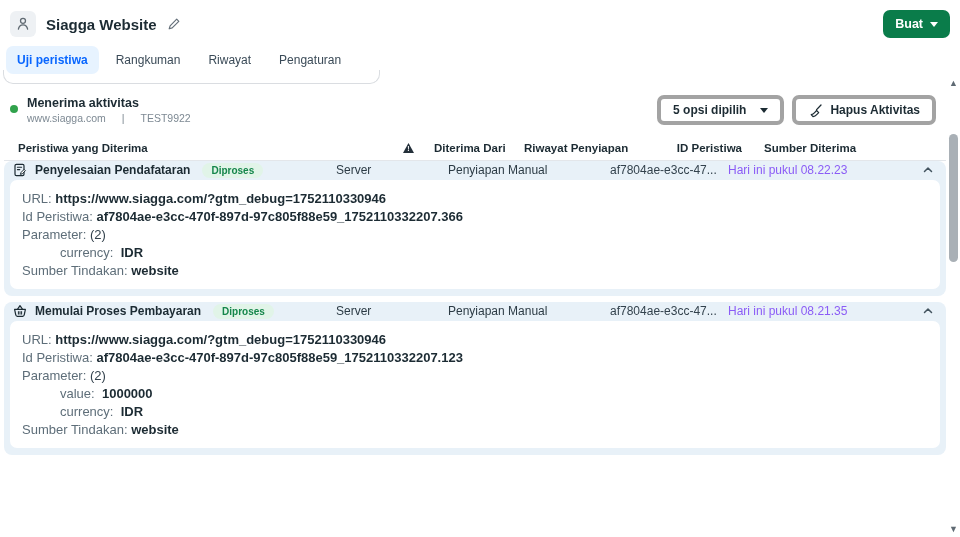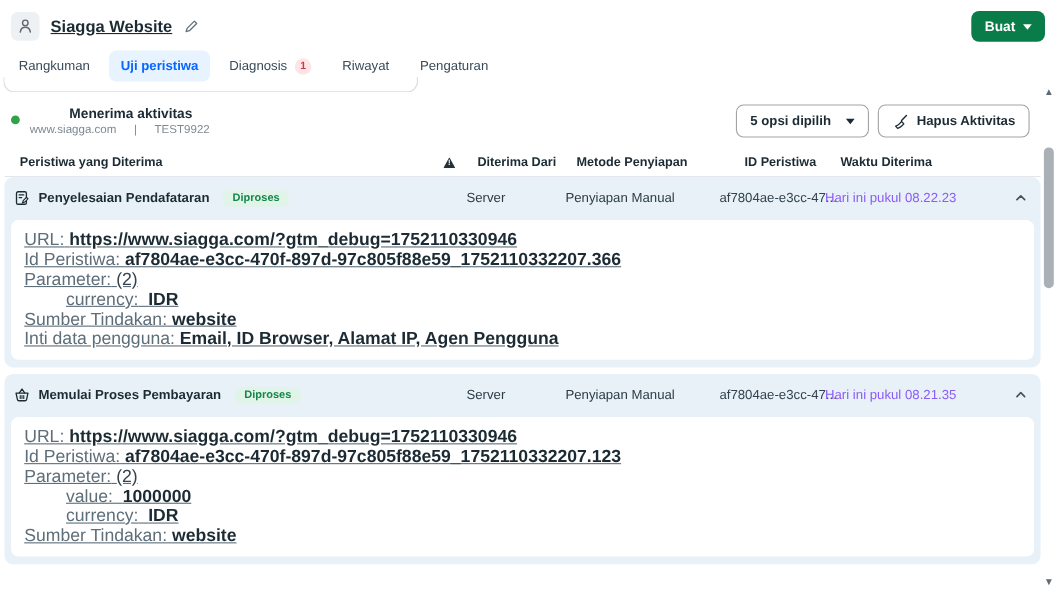--- a/index.html
+++ b/index.html
@@ -1,21 +1,21 @@
 <!DOCTYPE html>
 <html><head>
 <meta charset="utf-8">
 <style>
   * { margin:0; padding:0; box-sizing:border-box; }
   html,body { width:960px; height:537px; overflow:hidden; background:#fff;
     font-family:"Liberation Sans", sans-serif; color:#1c2b33; }
   .app { position:relative; width:960px; height:537px; overflow:hidden; }
 
   
-  .title-row { display:flex; align-items:center; gap:10px; padding:10px 12px 0 10px; height:38px;text-decoration:underline; }
+  .title-row { display:flex; align-items:center; gap:10px; padding:10px 12px 0 10px; height:38px; }
   .dataset-box { width:26px; height:26px; border-radius:6px; background:#eef1f4;
     display:flex; align-items:center; justify-content:center; }
   .page-title { font-size:15px; font-weight:700; color:#1c2b33; }
   .pencil-btn { display:flex; align-items:center; cursor:pointer; }
   .buat-btn { position:absolute; top:10px; right:10px; background:#0a7c4a; color:#fff;
     border:none; border-radius:7px; padding:7px 12px; font-size:12.5px; font-weight:700;
     display:flex; align-items:center; cursor:pointer; font-family:inherit; }
   .caret { width:0; height:0; border-left:4px solid transparent; border-right:4px solid transparent;
     border-top:5px solid #fff; margin-left:7px; }
   .caret.dark { border-top-color:#1c2b33; }
@@ -29,53 +29,53 @@
 
   
   .content { position:relative; padding-top:2px; }
   .partial-card { position:absolute; top:-4px; left:3px; width:377px; height:14px;
     border:1px solid #dadde1; border-top:none; border-radius:0 0 10px 10px; }
 
   .status-row { display:flex; justify-content:space-between; align-items:center;
     margin:18px 24px 0 10px; height:32px; }
   .status-left { display:flex; gap:9px; align-items:flex-start; }
   .green-dot { width:8px; height:8px; border-radius:50%; background:#31a24c; margin-top:9px; }
-  .status-title { font-size:12.5px; font-weight:600; color:#1c2b33;margin-left:36px; }
+  .status-title { font-size:12.5px; font-weight:600; color:#1c2b33; }
   .status-sub { font-size:10.5px; color:#7d8993; margin-top:2px; display:flex; gap:16px; }
   .status-actions { display:flex; gap:8px; }
-  .wbtn { background:#fff; border:1px solid #a3a3a3; border-radius:7px; height:30px;
+  .wbtn { background:#fff; border:4px solid #a3a3a3; border-radius:7px; height:30px;
     padding:0 12px; font-size:12px; font-weight:600; color:#1c2b33; display:flex; gap:7px;
     align-items:center; cursor:pointer; font-family:inherit; }
 
   .grid { display:grid; grid-template-columns:1fr 90px 140px 92px 168px 36px; align-items:center; }
   .thead { margin:10px 14px 0 4px; height:25px; border-bottom:1px solid #e3e6ea;
     font-size:11.5px; font-weight:700; color:#1c2b33; }
   .thead .h { padding-left:14px; white-space:nowrap; }
   .thead .h1 { display:flex; align-items:center; justify-content:space-between; padding-right:6px; }
   .thead .h4 { text-align:right; padding-left:0; }
   .thead .h5 { padding-left:22px; }
   .warn-tri { width:11px; height:10px; background:#24303a;
     clip-path:polygon(50% 0,100% 100%,0 100%); display:flex; align-items:flex-end;
     justify-content:center; cursor:pointer; }
   .warn-tri span { color:#fff; font-size:7px; font-weight:700; line-height:8px; }
 
   .card { margin:0 14px 6px 4px; background:#e8f1f8; border-radius:8px; overflow:hidden; }
-  .card-head { height:38px; cursor:pointer; }
+  .card-head { height:18px; cursor:pointer;gap:22px; }
   .c1 { display:flex; align-items:center; gap:8px; padding-left:9px; min-width:0; }
   .evt-icon { display:flex; align-items:center; }
   .evt-name { font-size:12px; font-weight:700; color:#1c2b33; white-space:nowrap; }
   .pill { background:#e1f4e8; color:#15864b; font-size:10px; font-weight:700;
     padding:2px 9px; border-radius:10px; margin-left:4px; }
   .cell { font-size:12px; color:#2c3b45; padding-left:4px; white-space:nowrap; }
   .cell.id { text-align:right; padding-right:2px; color:#33424d; }
   .cell.time { padding-left:8px; color:#8b5cf6; }
   .chev { display:flex; justify-content:center; align-items:center; cursor:pointer; }
 
   .detail { margin:1px 6px 7px 6px; background:#fff; border-radius:7px; padding:8px 12px; }
-  .line { font-size:16px; color:#5e6e79; line-height:15px; margin:3px 0; white-space:nowrap;text-decoration:underline; }
+  .line { font-size:13px; color:#5e6e79; line-height:15px; margin:3px 0; white-space:nowrap; }
   .line.indent { padding-left:38px; }
   .val { color:#1c2b33; font-weight:700; }
   .plain { color:#33424d; font-weight:400; }
 
   
   .vscroll { position:absolute; right:0; top:74px; bottom:0; width:13px; }
   .scroll-arrow { position:absolute; left:0; width:13px; text-align:center; font-size:9px;
     color:#5f6a73; cursor:pointer; line-height:10px; }
   .scroll-arrow.up { top:4px; }
   .scroll-arrow.down { bottom:3px; }
@@ -100,30 +100,26 @@
         <path d="M2.2 11.8l.9-3 6.6-6.6 2.1 2.1-6.6 6.6-3 .9z" stroke="#65707a" stroke-width="1.2" stroke-linejoin="round"></path>
       </svg>
     </span>
     <button class="buat-btn">
       <span>Buat</span>
       <span class="caret"></span>
     </button>
   </div>
 
   <nav class="tabs">
+    <div class="tab active">
+        <span>Uji peristiwa</span>
+      </div>
     <div class="tab">
         <span>Rangkuman</span>
       </div>
-    <div class="tab active">
-        <span>Uji peristiwa</span>
-      </div>
-    <div class="tab">
-      <span>Diagnosis</span>
-      <span class="red-badge">1</span>
-    </div>
     <div class="tab">
         <span>Riwayat</span>
       </div>
     <div class="tab">
         <span>Pengaturan</span>
       </div>
   </nav>
 
   <main class="content">
     <div class="partial-card"></div>
@@ -156,23 +152,23 @@
     </div>
 
     <div class="thead grid">
       <div class="h h1" style="padding-left:14px;">
         <span>Peristiwa yang Diterima</span>
         <span class="warn-tri">
             <span>!</span>
           </span>
       </div>
       <div class="h">Diterima Dari</div>
-      <div class="h">Metode Penyiapan</div>
+      <div class="h">Riwayat Penyiapan</div>
       <div class="h h4">ID Peristiwa</div>
-      <div class="h h5">Waktu Diterima</div>
+      <div class="h h5">Sumber Diterima</div>
       <div></div>
     </div>
 
     <section class="card">
       <div class="card-head grid">
         <div class="c1">
           <span class="evt-icon">
             <svg width="14" height="14" viewBox="0 0 14 14" fill="none">
               <rect x="2" y="1.3" width="9" height="11.4" rx="1.4" stroke="#1c2b33" stroke-width="1.2"></rect>
               <path d="M4.4 4.2h4.2M4.4 6.6h2.4" stroke="#1c2b33" stroke-width="1.1" stroke-linecap="round"></path>
@@ -191,21 +187,20 @@
             <path d="M2.5 7.5L6 4l3.5 3.5" stroke="#42535e" stroke-width="1.5" stroke-linecap="round" stroke-linejoin="round"></path>
           </svg>
         </div>
       </div>
       <div class="detail">
         <div class="line"><span>URL:</span> <span class="val">https://www.siagga.com/?gtm_debug=1752110330946</span></div>
         <div class="line"><span>Id Peristiwa:</span> <span class="val">af7804ae-e3cc-470f-897d-97c805f88e59_1752110332207.366</span></div>
         <div class="line"><span>Parameter:</span> <span class="plain">(2)</span></div>
         <div class="line indent"><span>currency:</span>&nbsp; <span class="val">IDR</span></div>
         <div class="line"><span>Sumber Tindakan:</span> <span class="val">website</span></div>
-        <div class="line"><span>Inti data pengguna:</span> <span class="val">Email, ID Browser, Alamat IP, Agen Pengguna</span></div>
       </div>
     </section>
 
     <section class="card">
       <div class="card-head grid">
         <div class="c1">
           <span class="evt-icon">
             <svg width="14" height="14" viewBox="0 0 14 14" fill="none">
               <path d="M1.6 5.4h10.8l-1.2 5.6a1.6 1.6 0 0 1-1.6 1.3H4.4a1.6 1.6 0 0 1-1.6-1.3L1.6 5.4z" stroke="#1c2b33" stroke-width="1.2" stroke-linejoin="round"></path>
               <path d="M4.6 5.2L7 1.7l2.4 3.5" stroke="#1c2b33" stroke-width="1.2" stroke-linecap="round" stroke-linejoin="round"></path>

